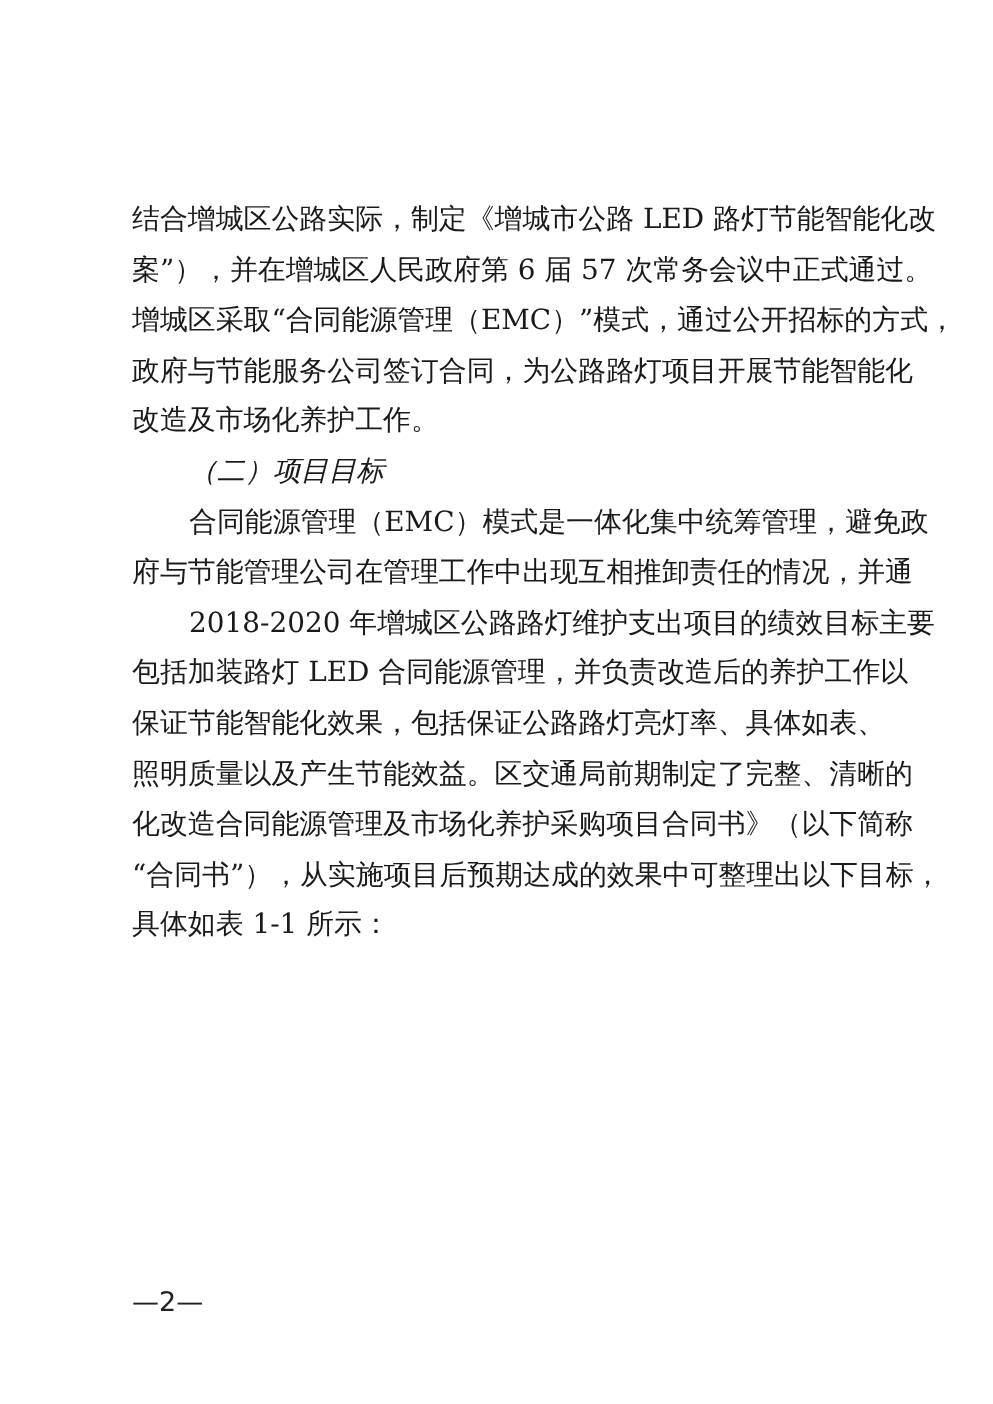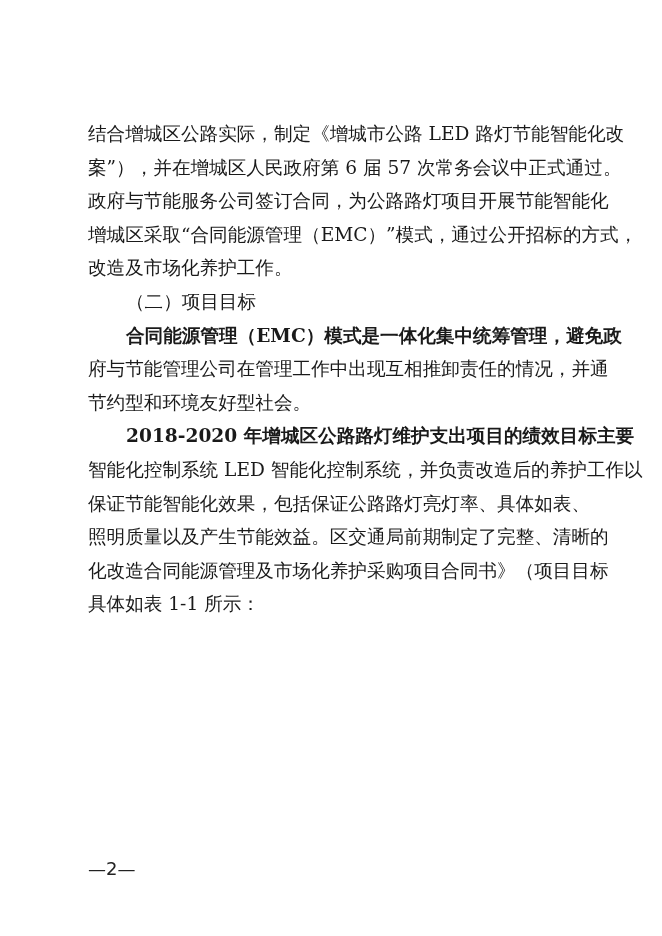--- a/index.html
+++ b/index.html
@@ -1,49 +1,49 @@
 <!DOCTYPE html>
 <html><head>
   <meta charset="utf-8">
   <style>
     html, body { margin: 0; padding: 0; background: #ffffff; }
     body { width: 662px; height: 936px; position: relative; overflow: hidden;
            font-family: "DejaVu Serif", "Liberation Serif", serif; color: #1a1a1a; }
-    .page { position: absolute; left: 88px; top: 117px; width: 490px; }
+    .page { position: absolute; left: 88px; top: 130px; width: 490px; }
     .line { height: 33.6px; line-height: 33.6px; font-size: 18.6px; white-space: nowrap;
             text-align: justify; text-align-last: justify; }
     .line.last { text-align-last: left; }
-    .indent { padding-left: 38px; font-weight: bold; }
-    .heading { padding-left: 38px; text-align-last: left; }
+    .indent { padding-left: 38px; }
+    .heading { padding-left: 38px; text-align-last: left; font-style: italic; }
     .footer { position: absolute; left: 88px; top: 858px; font-size: 18px;
               font-family: "DejaVu Sans", "Liberation Sans", sans-serif; color: #222; }
   </style>
 </head>
 <body>
 
 <div class="page">
   <div>
     <div class="line">结合增城区公路实际，制定《增城市公路 LED 路灯节能智能化改</div>
     <div class="line">案”），并在增城区人民政府第 6 届 57 次常务会议中正式通过。</div>
+    <div class="line">增城区采取“合同能源管理（EMC）”模式，通过公开招标的方式，</div>
     <div class="line">政府与节能服务公司签订合同，为公路路灯项目开展节能智能化</div>
-    <div class="line">增城区采取“合同能源管理（EMC）”模式，通过公开招标的方式，</div>
     <div class="line last">改造及市场化养护工作。</div>
   </div>
 
   <div class="line heading">（二）项目目标</div>
 
   <div>
     <div class="line indent">合同能源管理（EMC）模式是一体化集中统筹管理，避免政</div>
     <div class="line">府与节能管理公司在管理工作中出现互相推卸责任的情况，并通</div>
-    <div class="line last">节约型和环境友好型社会。</div>
   </div>
 
   <div>
     <div class="line indent">2018-2020 年增城区公路路灯维护支出项目的绩效目标主要</div>
-    <div class="line">智能化控制系统 LED 智能化控制系统，并负责改造后的养护工作以</div>
+    <div class="line">包括加装路灯 LED 合同能源管理，并负责改造后的养护工作以</div>
     <div class="line">保证节能智能化效果，包括保证公路路灯亮灯率、具体如表、</div>
     <div class="line">照明质量以及产生节能效益。区交通局前期制定了完整、清晰的</div>
-    <div class="line">化改造合同能源管理及市场化养护采购项目合同书》（项目目标</div>
+    <div class="line">化改造合同能源管理及市场化养护采购项目合同书》（以下简称</div>
+    <div class="line">“合同书”），从实施项目后预期达成的效果中可整理出以下目标，</div>
     <div class="line last">具体如表 1-1 所示：</div>
   </div>
 </div>
 
 <div class="footer">—2—</div>
 
 </body></html>

